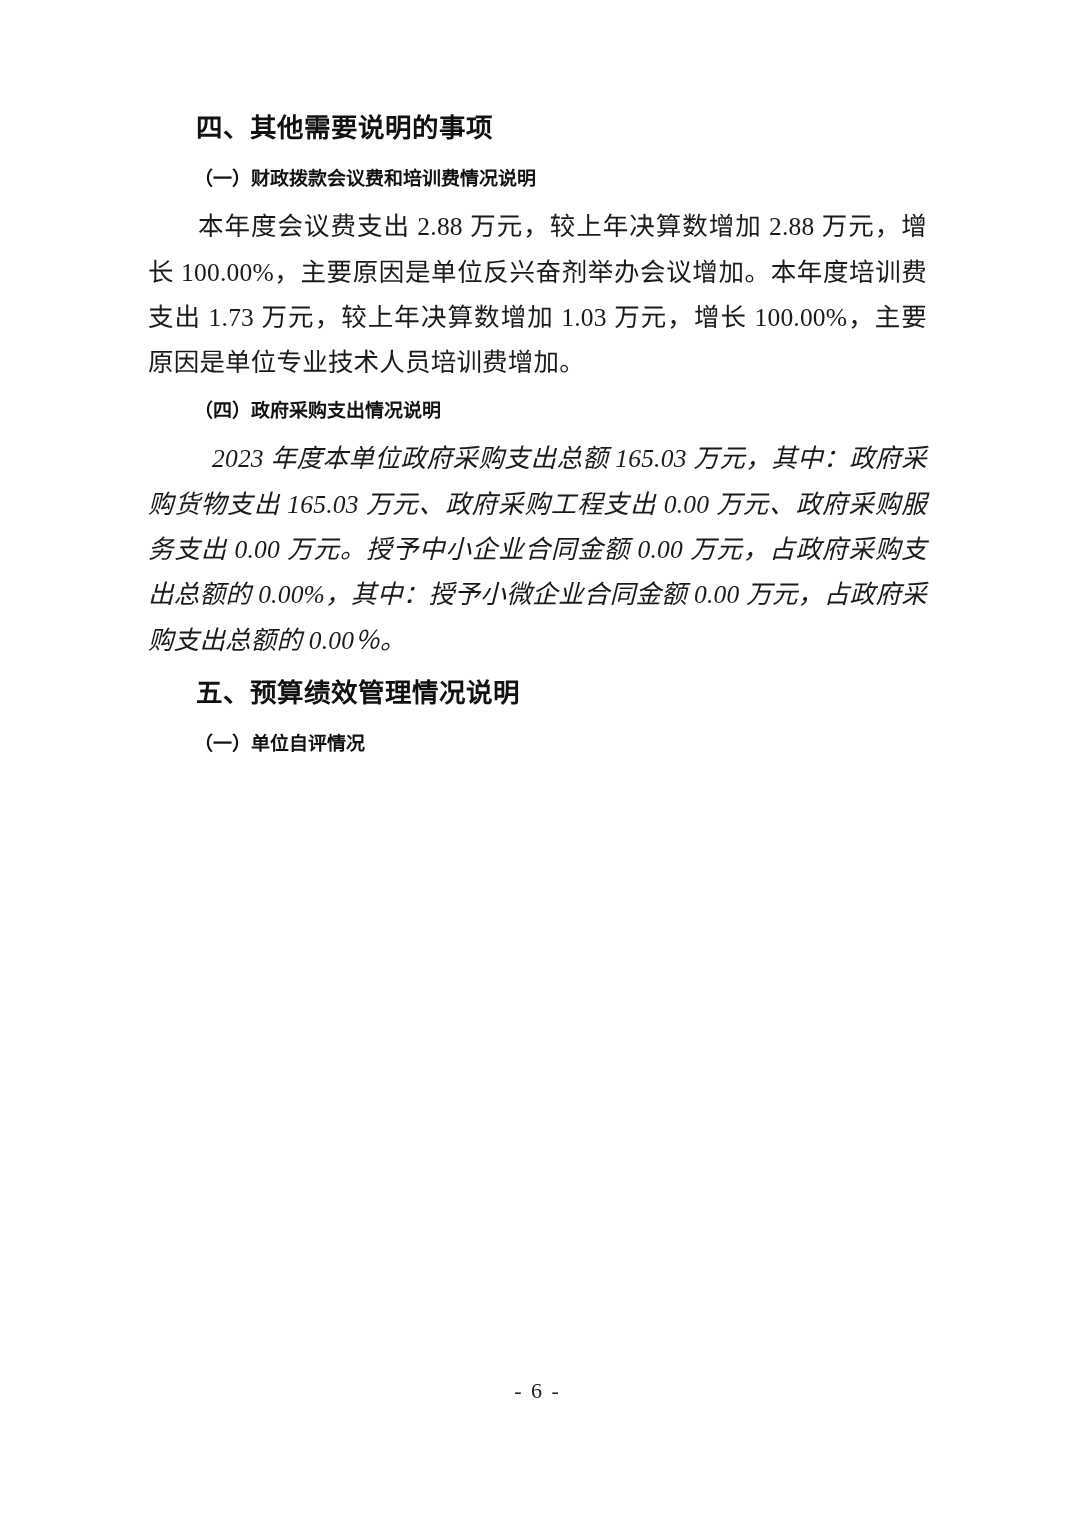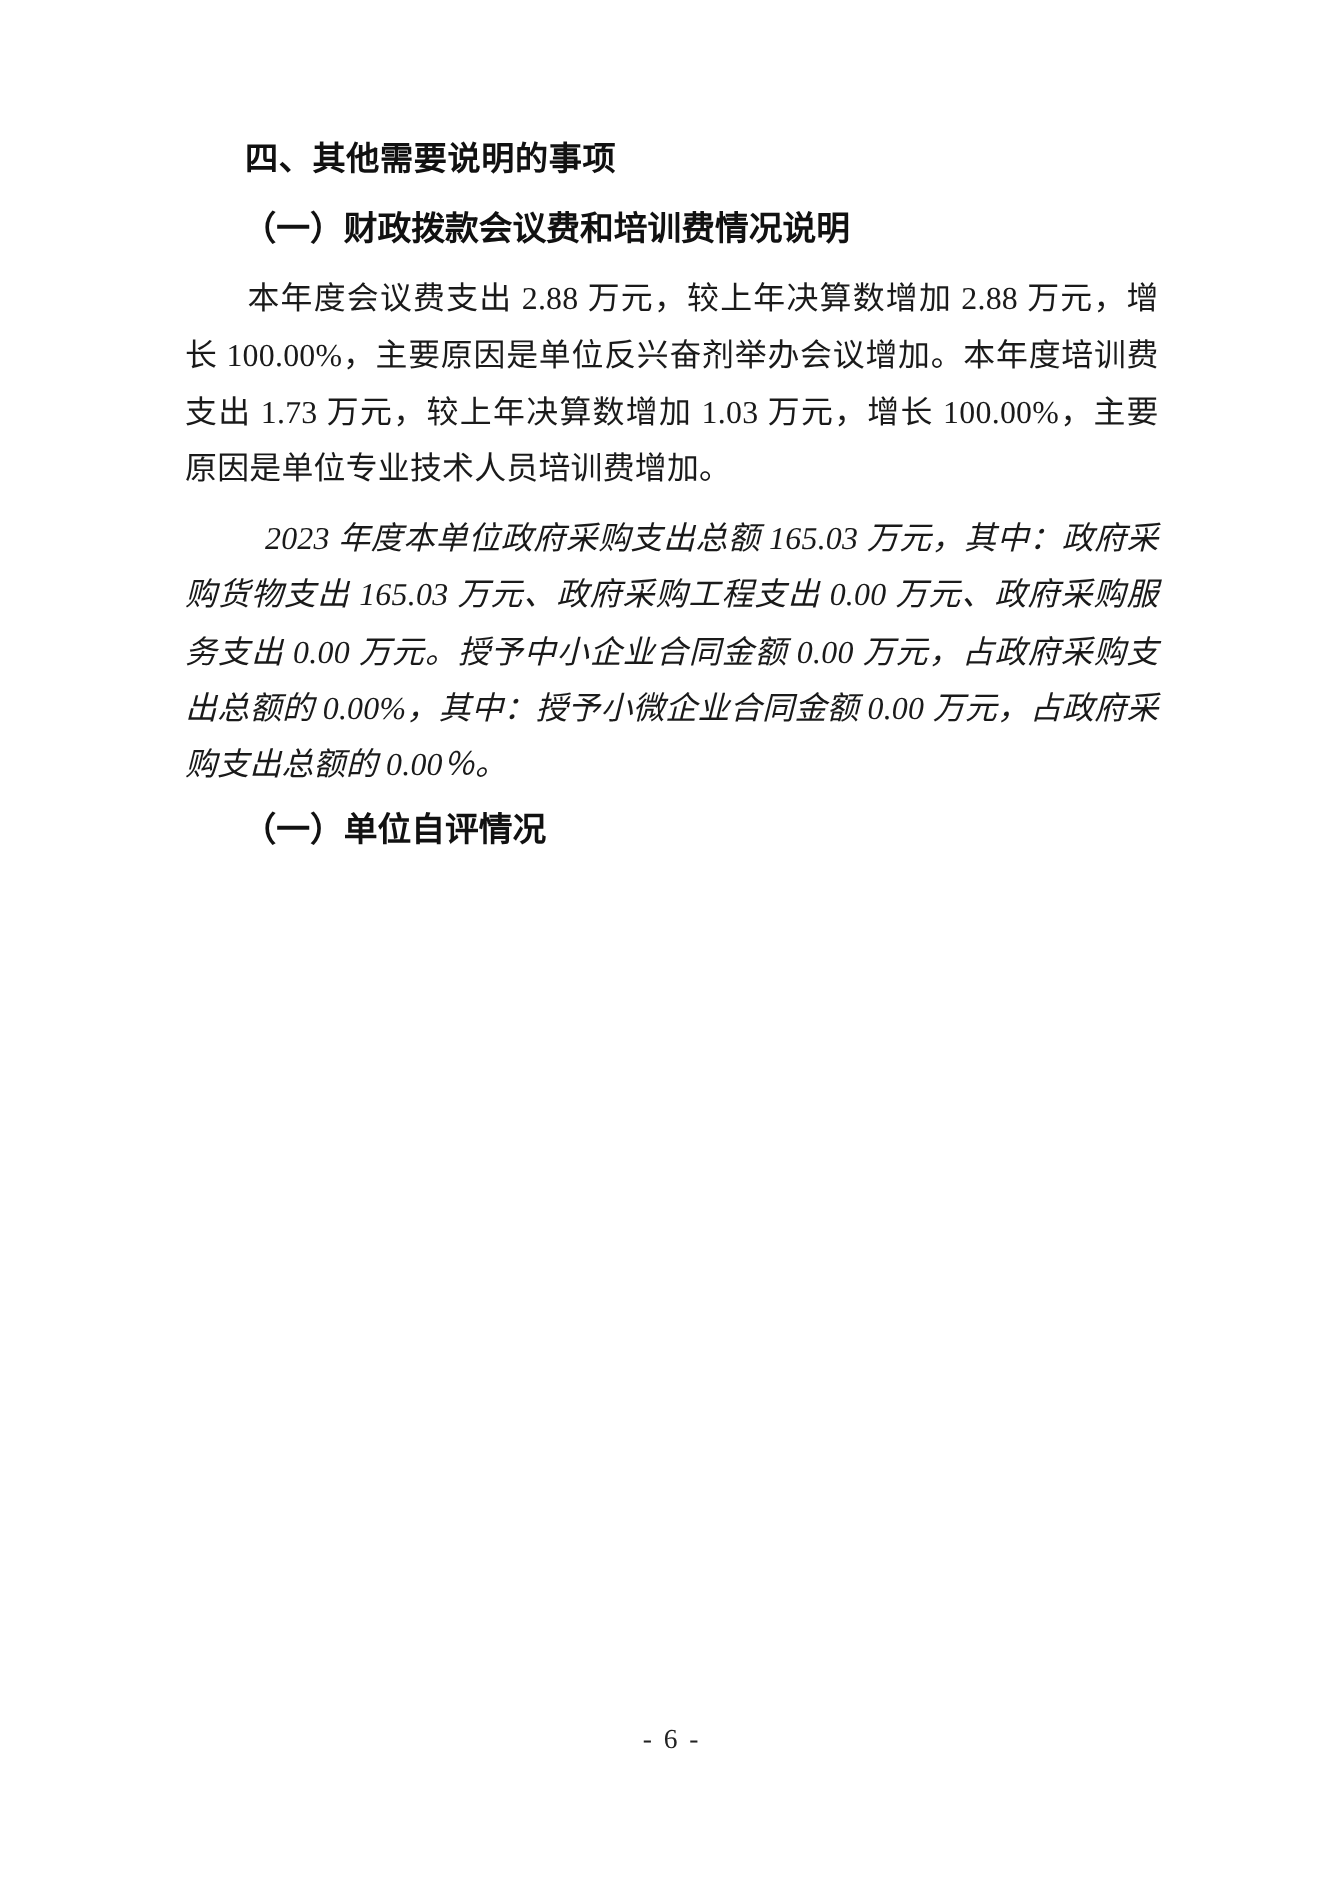--- a/index.html
+++ b/index.html
@@ -34,21 +34,21 @@
     font-weight: 700;
     letter-spacing: 0.5px;
     margin: 0 0 16px 0;
     padding: 0;
     text-indent: 48px;
     line-height: 1.5;
     color: #111;
   }
   h3.sub-heading {
     font-family: "DejaVu Sans", "Liberation Sans", sans-serif;
-    font-size: 27px;
+    font-size: 19px;
     font-weight: 600;
     margin: 0 0 12px 0;
     padding: 0;
     text-indent: 46px;
     line-height: 1.5;
     color: #111;
   }
   p.body-text {
     font-size: 25.5px;
     line-height: 1.78;
@@ -84,23 +84,25 @@
   <div class="doc-body">
 
     <div class="block">
       <h2 class="section-heading">四、其他需要说明的事项</h2>
 
       <h3 class="sub-heading">（一）财政拨款会议费和培训费情况说明</h3>
       <p class="body-text">本年度会议费支出 2.88 万元，较上年决算数增加 2.88 万元，增长 100.00%，主要原因是单位反兴奋剂举办会议增加。本年度培训费支出 1.73 万元，较上年决算数增加 1.03 万元，增长 100.00%，主要原因是单位专业技术人员培训费增加。</p>
 
 
 
+      <h3 class="sub-heading">（四）政府采购支出情况说明</h3>
       <p class="body-text extra-indent">2023 年度本单位政府采购支出总额 165.03 万元，其中：政府采购货物支出 165.03 万元、政府采购工程支出 0.00 万元、政府采购服务支出 0.00 万元。授予中小企业合同金额 0.00 万元，占政府采购支出总额的 0.00%，其中：授予小微企业合同金额 0.00 万元，占政府采购支出总额的 0.00％。</p>
     </div>
 
     <div class="block">
+      <h2 class="section-heading">五、预算绩效管理情况说明</h2>
       <h3 class="sub-heading">（一）单位自评情况</h3>
     </div>
 
   </div>
 
   <div class="page-number">- 6 -</div>
 </div>
 
 </body></html>

